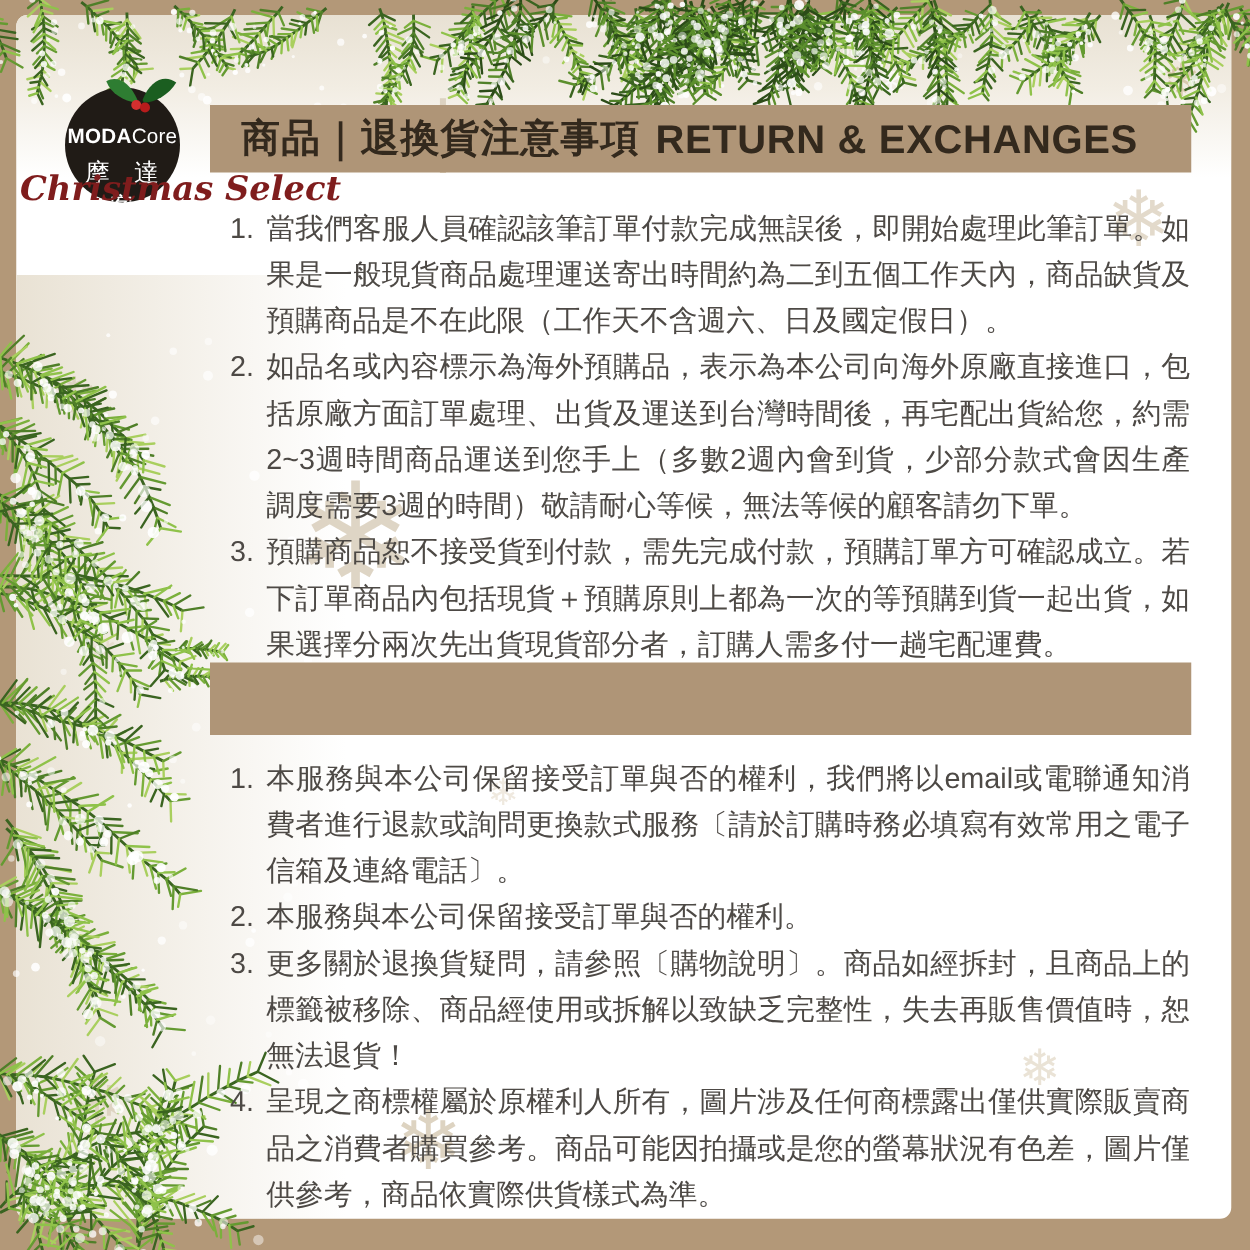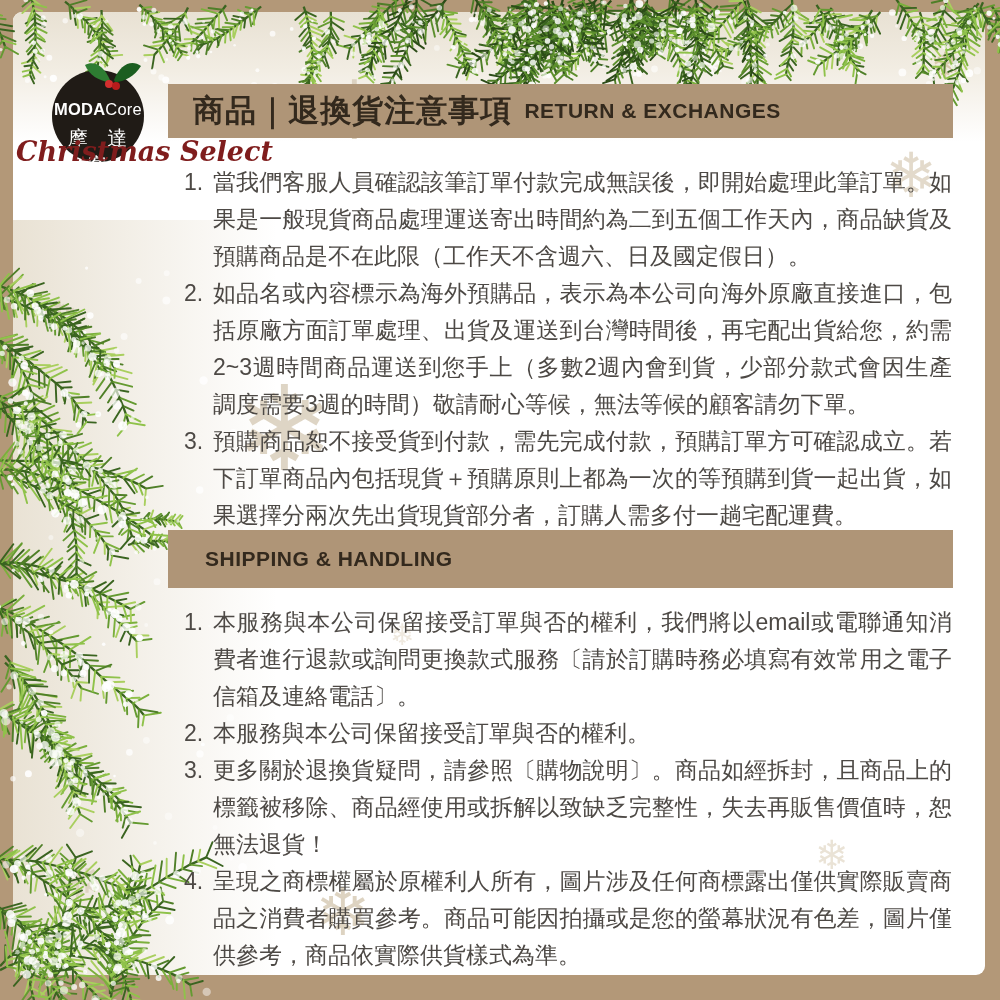--- a/index.html
+++ b/index.html
@@ -37,21 +37,21 @@
     color:#7f1d1d;font-family:"DejaVu Serif","Liberation Serif",serif;
     font-style:italic;font-weight:bold;font-size:27px;white-space:nowrap;
   }
   
   .bar{
     position:absolute;left:168px;width:785px;background:#af9577;color:#33291d;
     display:flex;align-items:center;padding-left:25px;box-sizing:border-box;
     z-index:6;font-weight:bold;text-align:right;
   }
   .bar .zh{font-size:31px;letter-spacing:1px;}
-  .bar .en{font-size:21px;margin-left:12px;letter-spacing:.5px;}
+  .bar .en{font-size:32px;margin-left:12px;letter-spacing:.5px;}
   .bar1{top:84px;height:54px;}
   .bar2{top:530px;height:58px;}
   
   .list{position:absolute;left:184px;width:768px;z-index:6;color:#4d4945;}
   .list1{top:164px;}
   .list2{top:604px;}
   .item{display:flex;font-size:23px;line-height:37px;}
   .item .num{flex:0 0 29px;}
   .item .txt{flex:1;margin:0;text-align:justify;}
   svg.deco{position:absolute;left:0;top:0;z-index:5;pointer-events:none;}
@@ -894,21 +894,20 @@
     <span class="num">2.</span>
     <p class="txt">如品名或內容標示為海外預購品，表示為本公司向海外原廠直接進口，包括原廠方面訂單處理、出貨及運送到台灣時間後，再宅配出貨給您，約需2~3週時間商品運送到您手上（多數2週內會到貨，少部分款式會因生產調度需要3週的時間）敬請耐心等候，無法等候的顧客請勿下單。</p>
   </div>
   <div class="item">
     <span class="num">3.</span>
     <p class="txt">預購商品恕不接受貨到付款，需先完成付款，預購訂單方可確認成立。若下訂單商品內包括現貨＋預購原則上都為一次的等預購到貨一起出貨，如果選擇分兩次先出貨現貨部分者，訂購人需多付一趟宅配運費。</p>
   </div>
 </div>
 
 <div class="bar bar2">
-  <span class="en">SHIPPING &amp; HANDLING</span>
 </div>
 
 <div class="list list2">
   <div class="item">
     <span class="num">1.</span>
     <p class="txt">本服務與本公司保留接受訂單與否的權利，我們將以email或電聯通知消費者進行退款或詢問更換款式服務〔請於訂購時務必填寫有效常用之電子信箱及連絡電話〕。</p>
   </div>
   <div class="item">
     <span class="num">2.</span>
     <p class="txt">本服務與本公司保留接受訂單與否的權利。</p>

